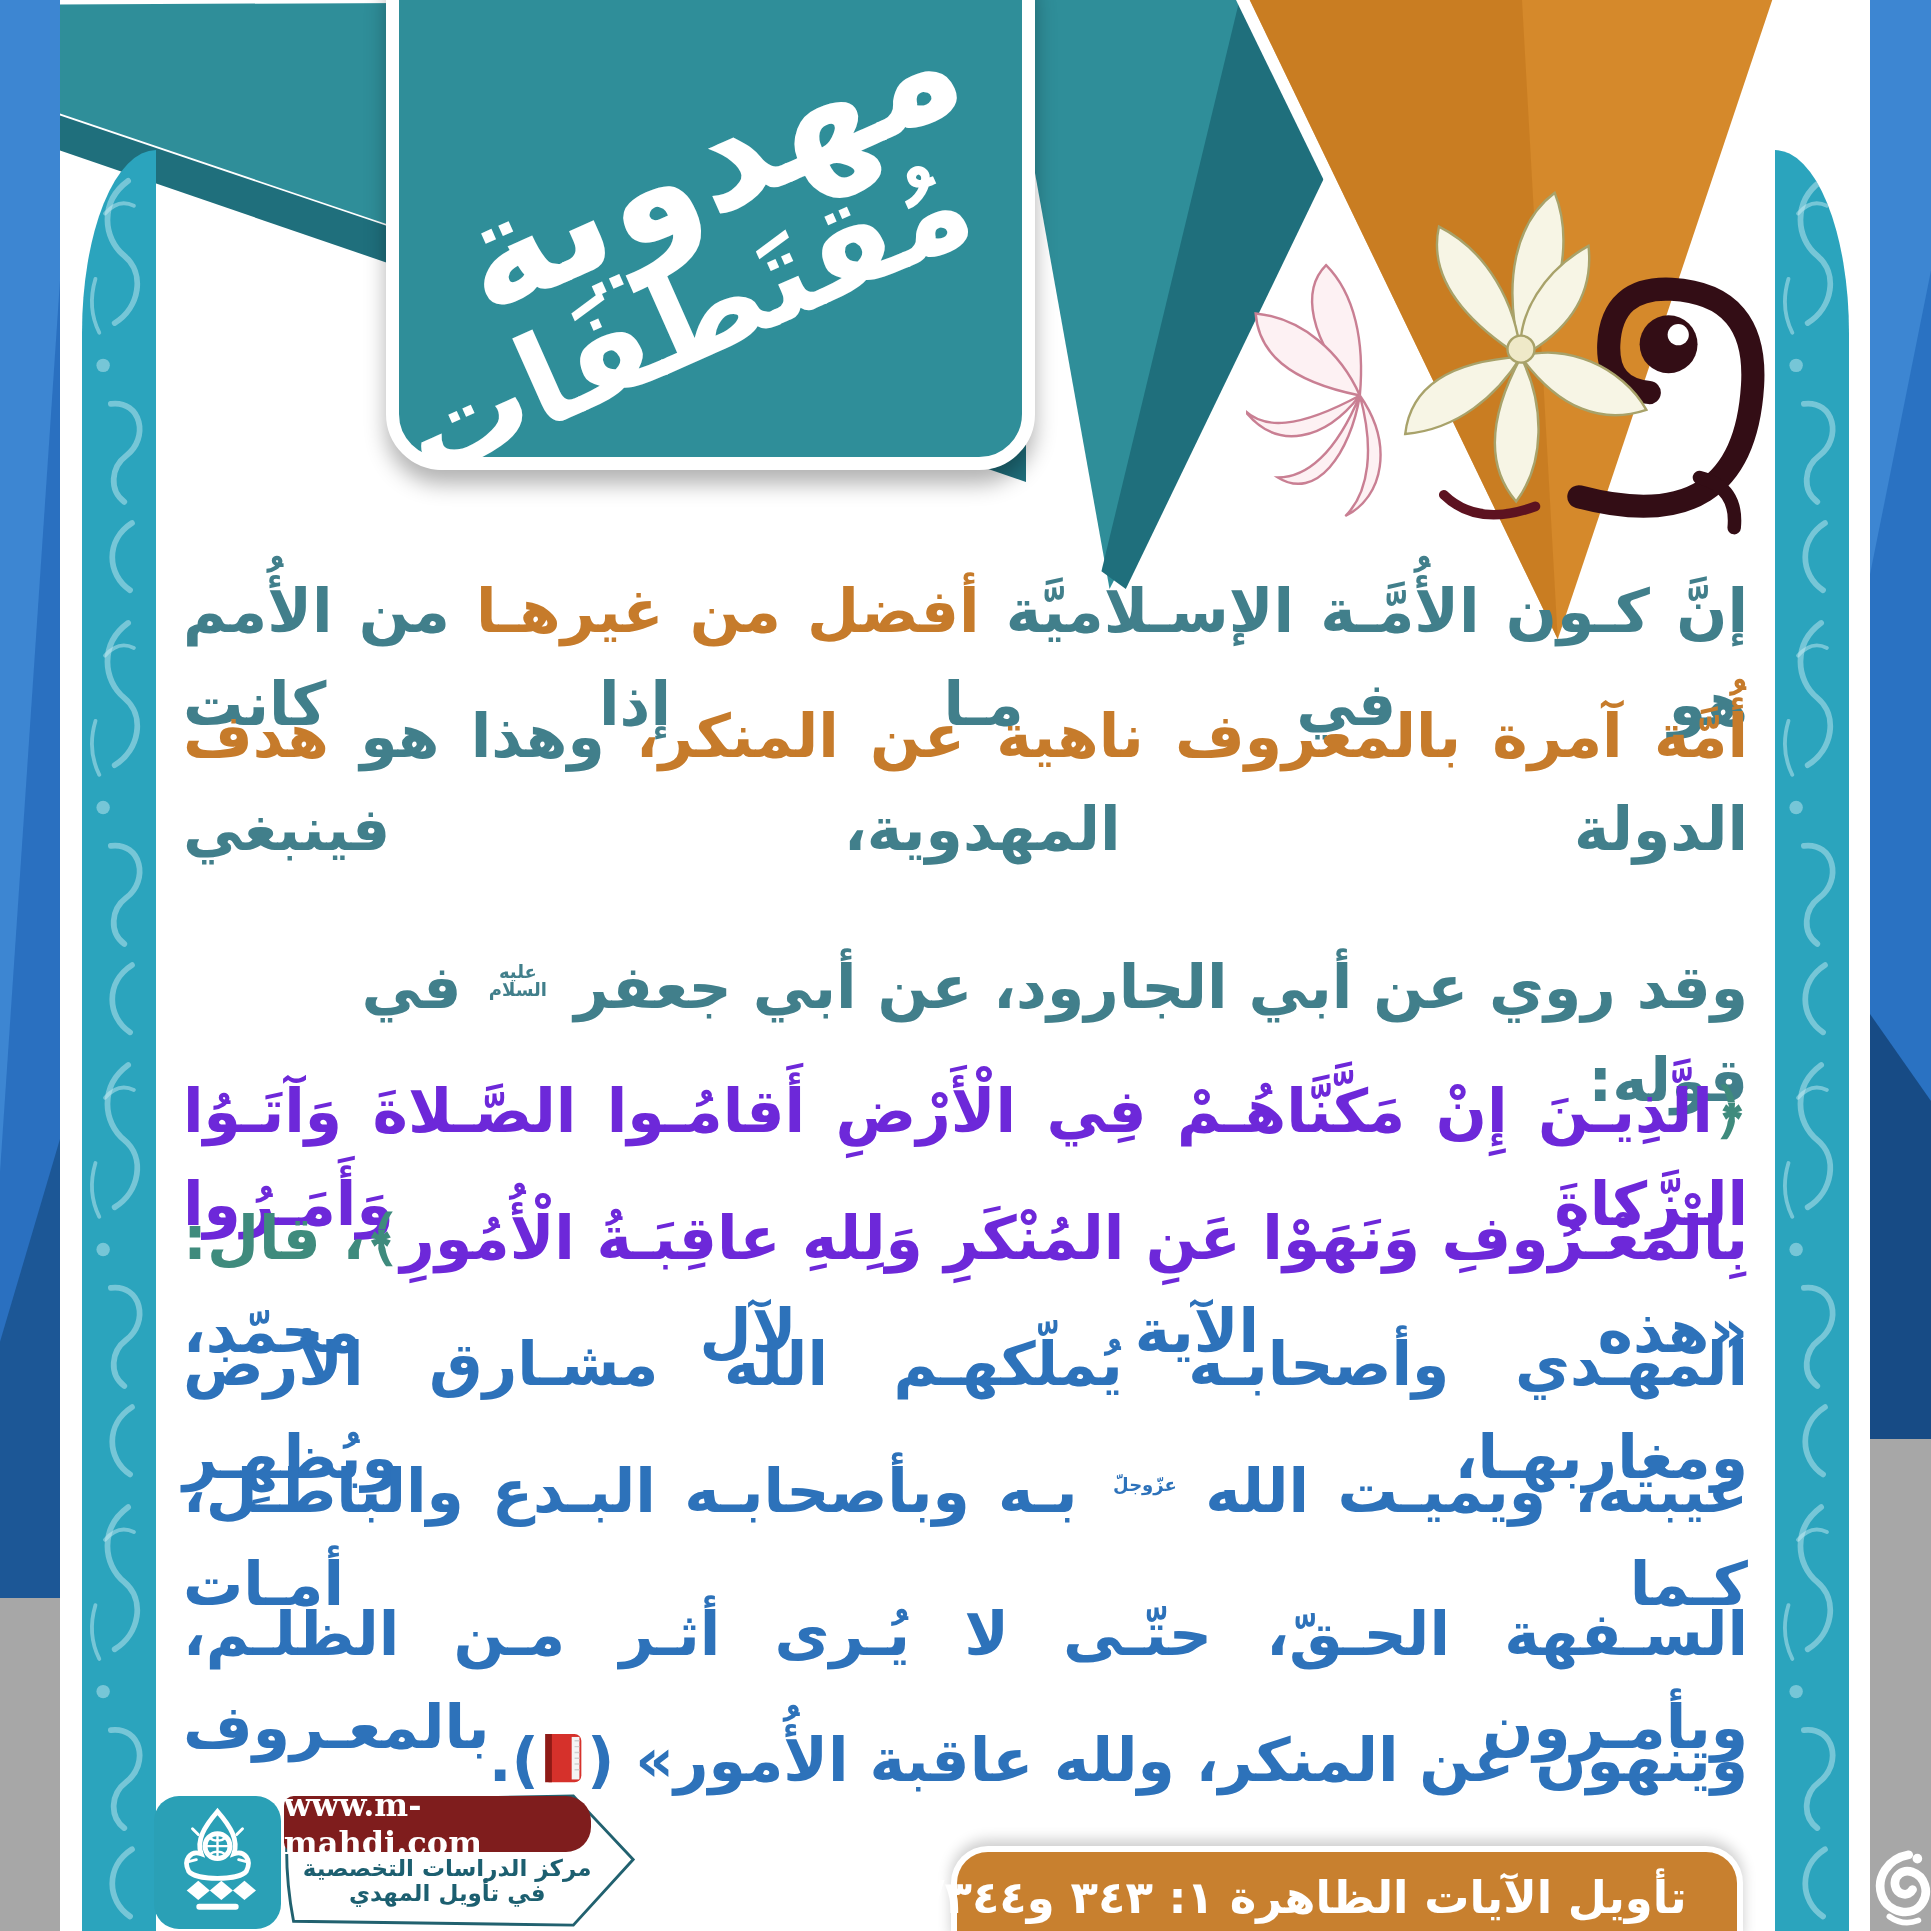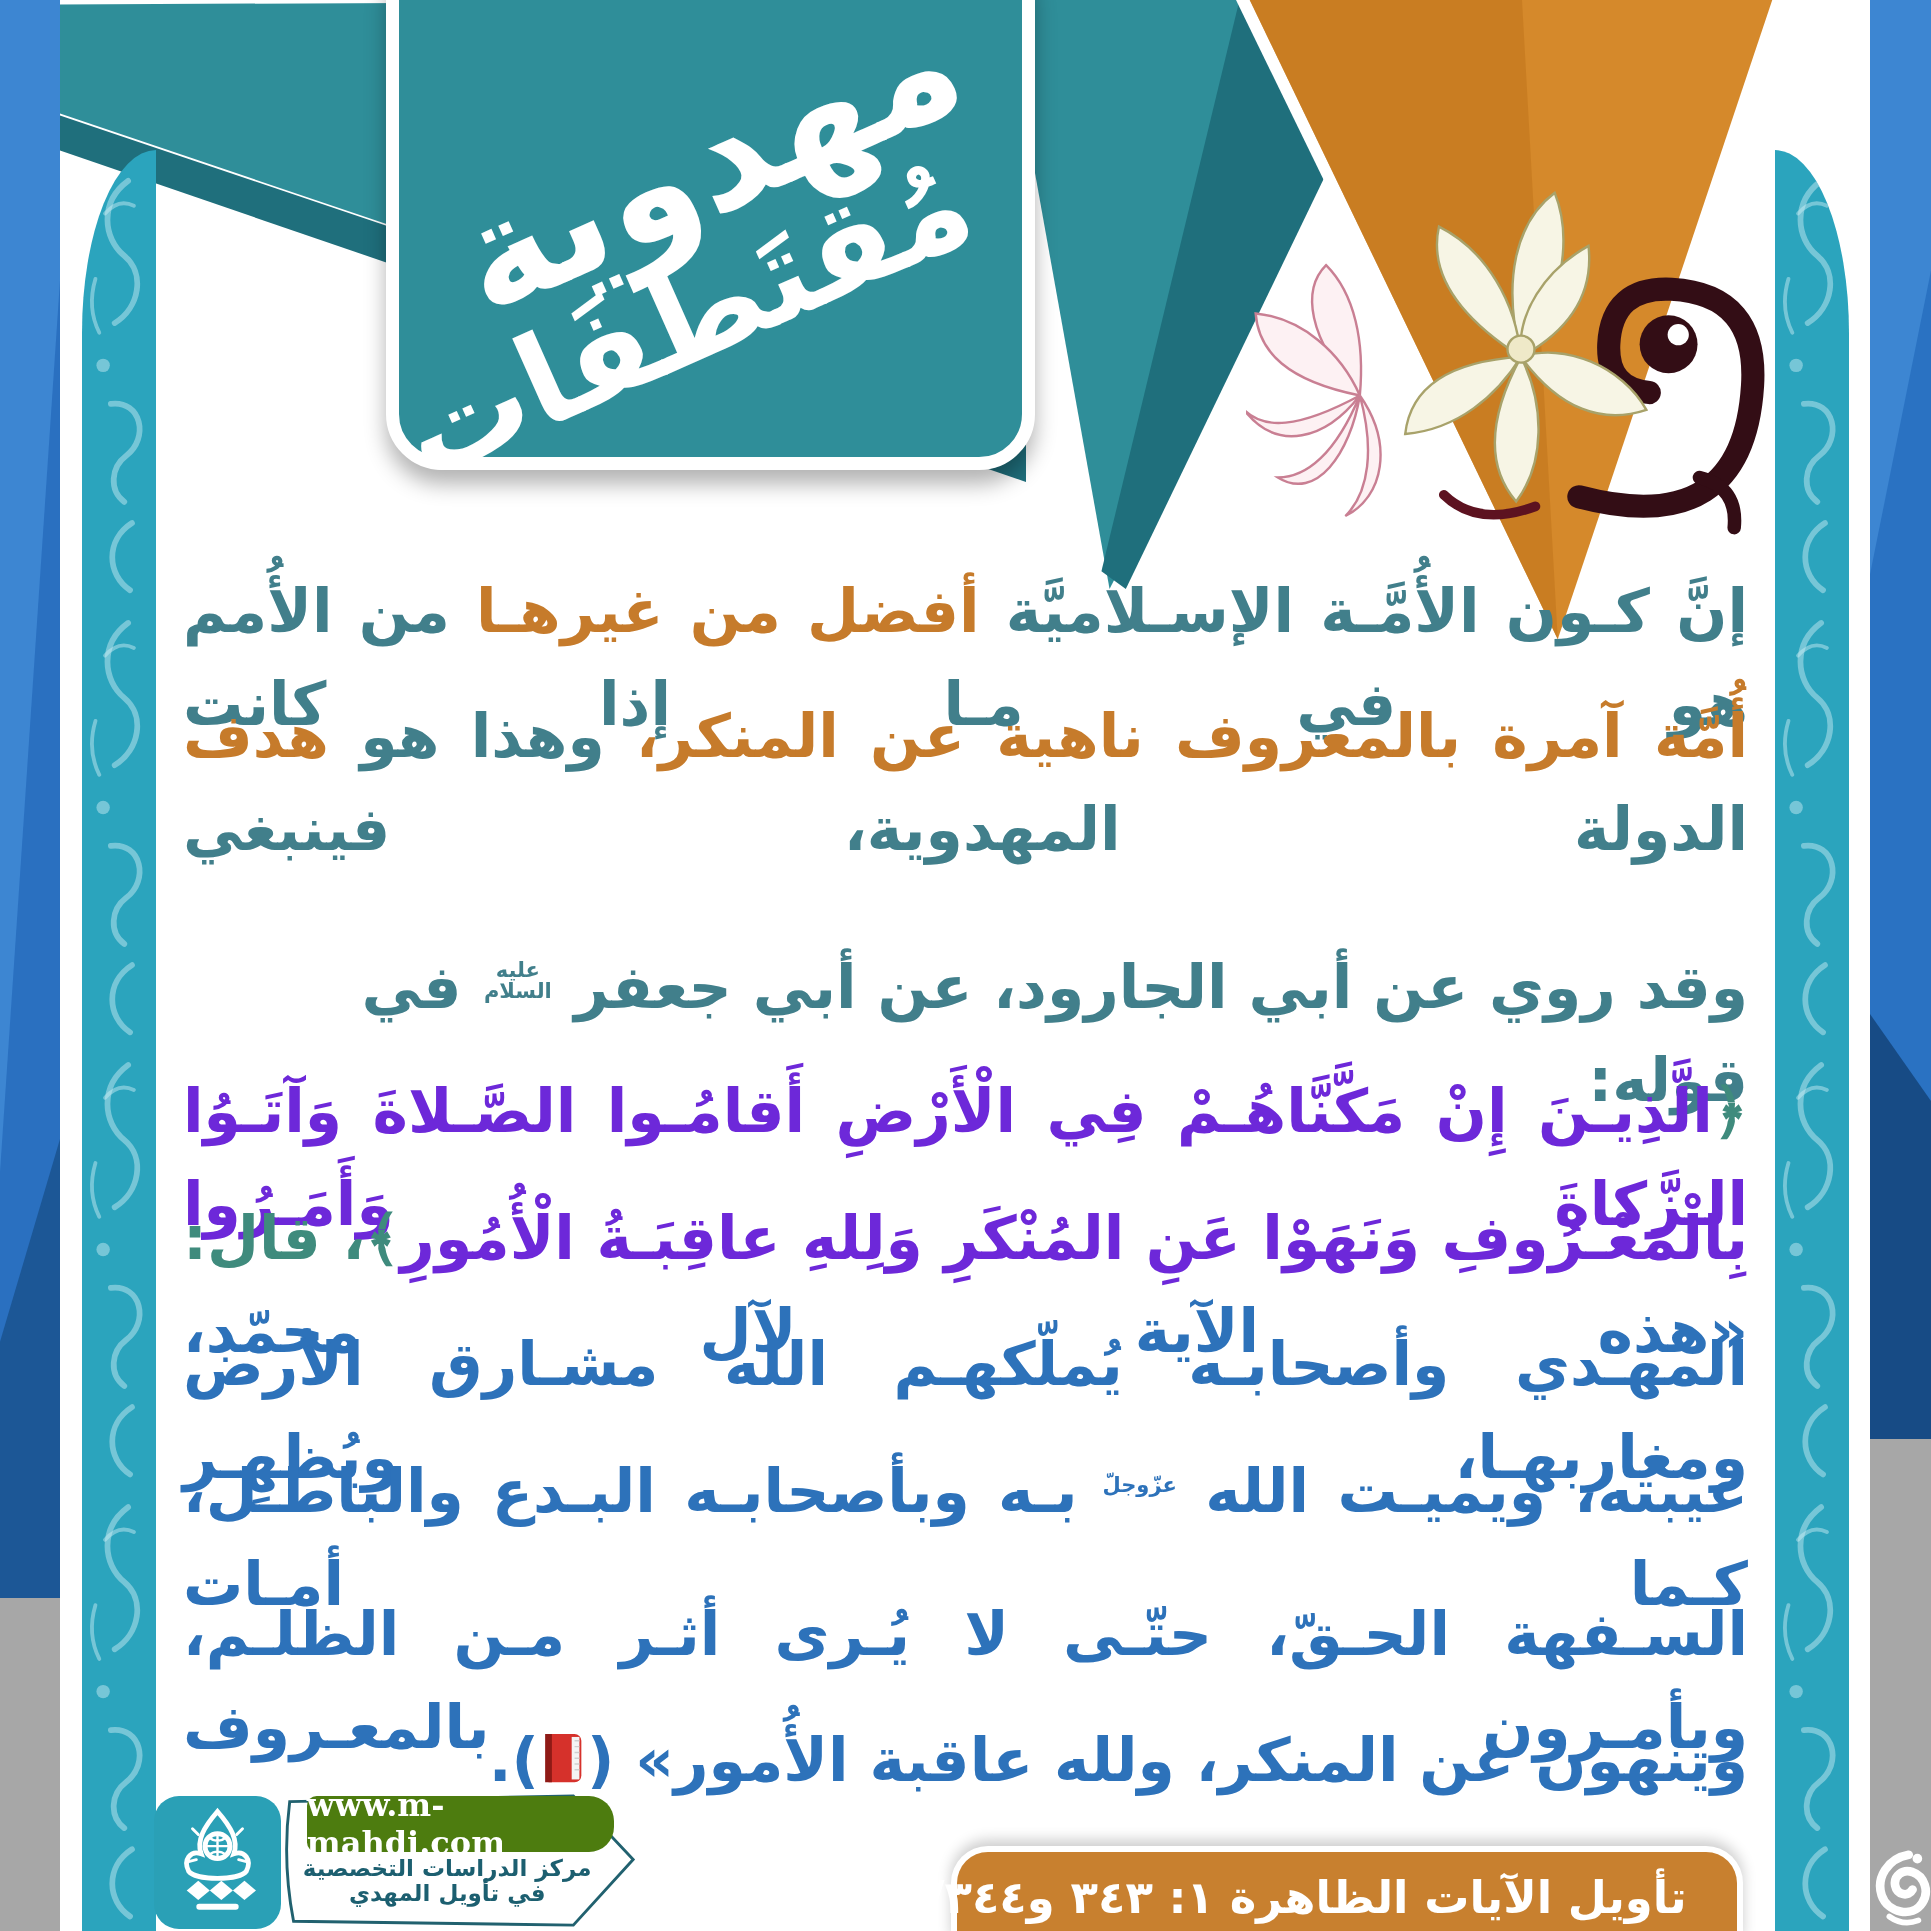--- a/index.html
+++ b/index.html
@@ -49,30 +49,30 @@
   
   #flower{position:absolute;left:1246px;top:188px;z-index:2;}
   
   .line{position:absolute;right:183px;left:183px;direction:rtl;unicode-bidi:embed;
       font-weight:bold;font-size:60px;line-height:1.55;white-space:normal;z-index:5;
       font-family:"DejaVu Sans",sans-serif;}
   .line.full{text-align:justify;text-align-last:justify;}
   .line.start{text-align:right;}
   .t-teal{color:#417f8b;} .t-orange{color:#c67b2b;} .t-blue{color:#2d72ba;}
   .t-purple{color:#6d28d9;} .t-green{color:#3f8b7d;}
-  .honorific{display:inline-block;font-size:21px;line-height:1.0;width:71px;text-align:center;
+  .honorific{display:inline-block;font-size:18px;line-height:1.0;width:71px;text-align:center;
       vertical-align:middle;transform:translateY(-9.7px);white-space:normal;}
   .inline-book{display:inline-block;vertical-align:middle;transform:translateY(-5.8px);}
   
   #logo{position:absolute;left:154px;top:1796px;width:127px;height:133px;background:#2aa0b6;
       border-radius:25px;z-index:7;}
   #scroll{position:absolute;left:278px;top:1792px;width:363px;height:137px;z-index:7;}
   #scroll .body-svg{position:absolute;left:0;top:0;}
-  #scroll .url-band{position:absolute;left:5.8px;top:3.9px;width:307px;height:56px;background:#4d7c0f;
-      border-radius:9.7px 25px 25px 9.7px;display:flex;align-items:center;justify-content:center;margin-left:23px;}
+  #scroll .url-band{position:absolute;left:5.8px;top:3.9px;width:307px;height:56px;background:#7f1d1d;
+      border-radius:9.7px 25px 25px 9.7px;display:flex;align-items:center;justify-content:center;}
   #scroll .url{color:#ffffff;font-family:"DejaVu Serif",serif;font-weight:bold;font-size:32px;direction:ltr;}
   #scroll .org{position:absolute;left:9.7px;top:64px;width:319px;text-align:center;color:#1c5f70;
       font-weight:bold;font-size:23px;line-height:1.1;}
   
   #citation-bar{position:absolute;left:951px;top:1846px;width:792px;height:97px;background:#c8802f;
       border:6.8px solid #ffffff;border-bottom:none;border-radius:37px 37px 0 0;z-index:7;
       box-shadow:0 -5.8px 13.5px rgba(0,0,0,.20);display:flex;flex-direction:row;align-items:center;
       justify-content:flex-start;gap:17.4px;padding:0 33px;box-sizing:border-box;direction:rtl;}
   #citation-bar .cite-text{color:#ffffff;font-weight:bold;font-size:45px;white-space:nowrap;}
   #corner-callig{position:absolute;right:0;top:1849px;z-index:8;}

